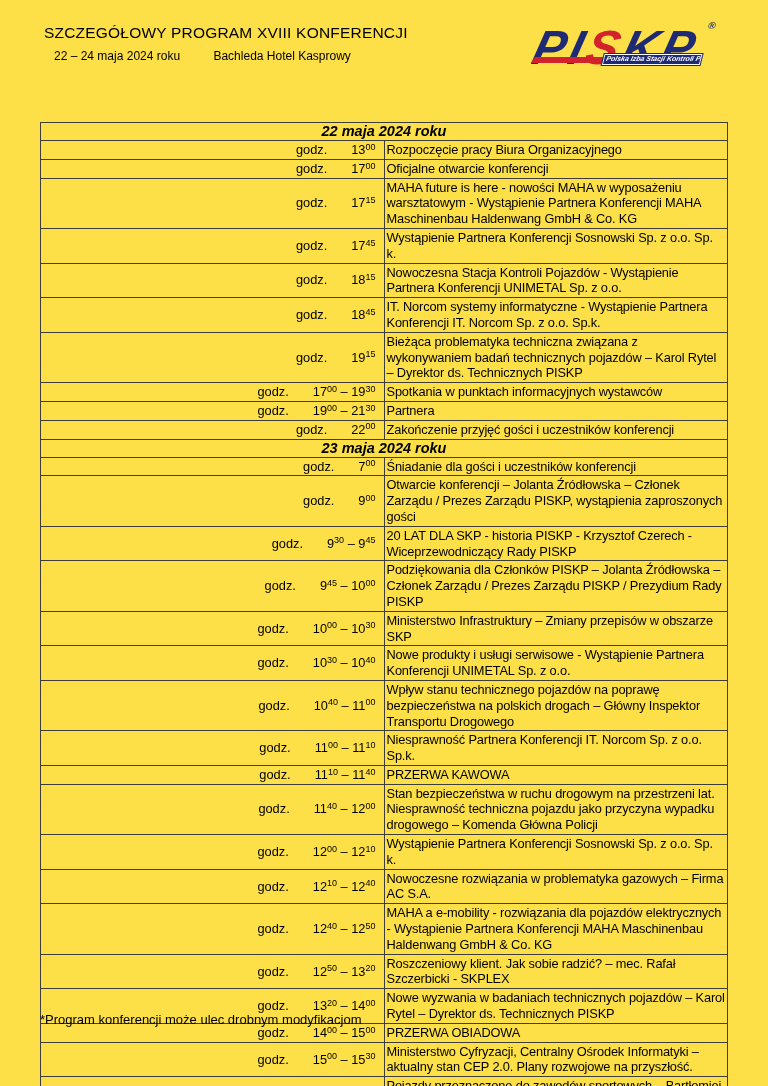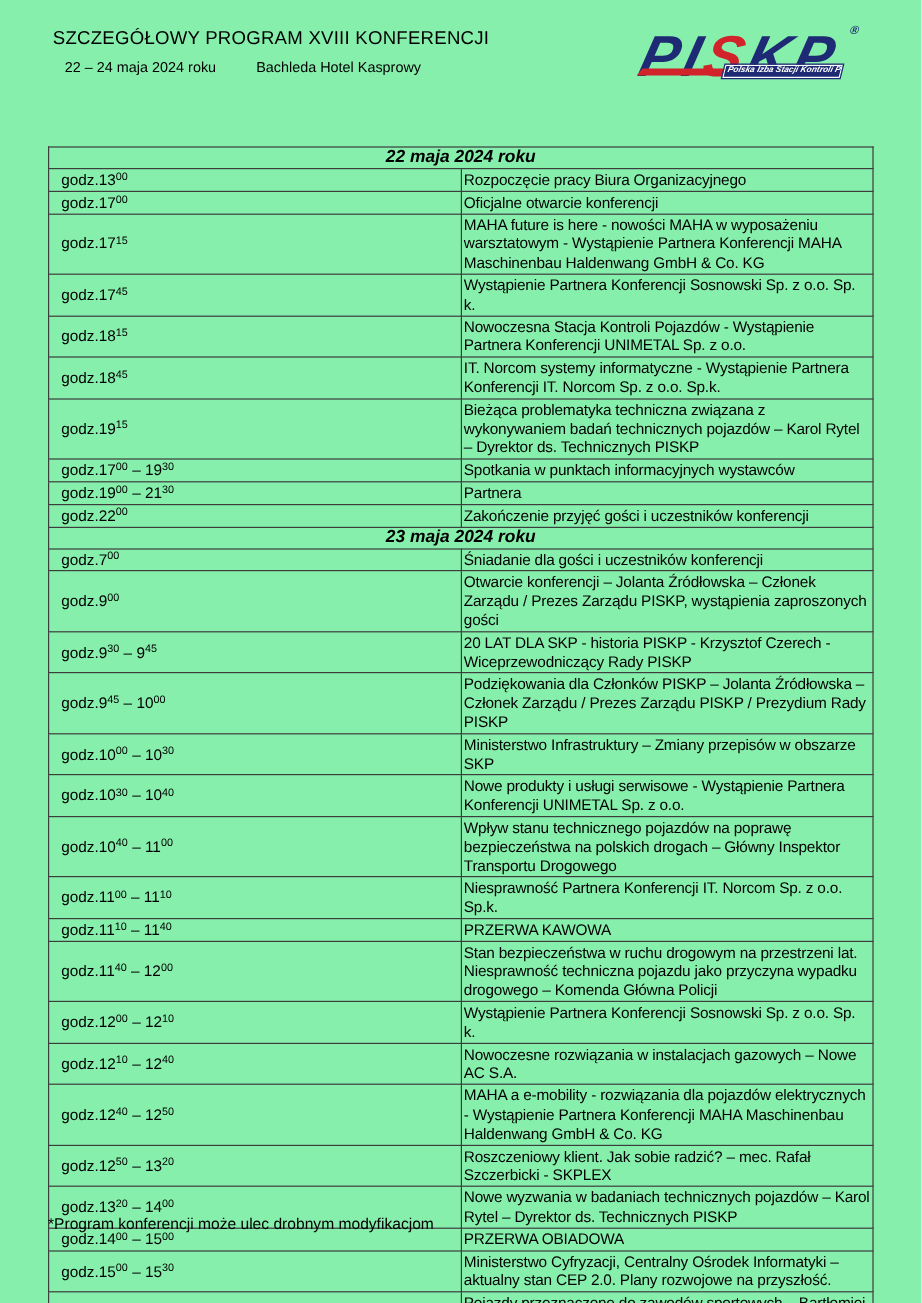--- a/index.html
+++ b/index.html
@@ -1,20 +1,20 @@
 <!DOCTYPE html>
 <html style="--logo-navy: #1e2a74; --logo-red: #d2232a; --slogan-red: #bb4038;"><head>
 <meta charset="utf-8">
 <style>
   * { margin:0; padding:0; box-sizing:border-box; }
   html,body { background:#fff; }
   .page {
     position:relative;
     width:768px; height:1086px;
-    background:#86efac;
+    background:#fde047;
     font-family:"Liberation Sans", sans-serif;
     color:#000;
     overflow:hidden;
   }
   
   .header { position:absolute; left:44px; top:24px; }
   .title    { font-size:15.5px; font-weight:normal; letter-spacing:.2px; }
   .subtitle { font-size:16px;   font-weight:bold; margin-top:3px; }
   .tagline  { font-size:19px;   font-weight:bold; margin-top:4px; margin-left:58px; }
   .dateline { font-size:12px; margin-top:7px; padding-left:10px; white-space:nowrap; }
@@ -56,22 +56,22 @@
     font-size:12.8px; line-height:15.8px;
     vertical-align:middle;
     padding:1px 2px;
   }
   .section-row td {
     text-align:center; font-weight:bold; font-style:italic;
     font-size:14.5px; line-height:17px; padding:0;margin-left:42px;
   }
   .time-cell { width:113px; white-space:nowrap; padding:1px 0; }
   .time-inner {
-    display:flex; justify-content:flex-start; align-items:center;
-    padding-left:8px; padding-right:6px;
+    display:flex; justify-content:flex-end; align-items:center;
+    padding-left:8px; padding-right:6px;gap:24px;
   }
   .time-cell sup { font-size:9px; line-height:0; position:relative; top:1px; vertical-align:super; }
   .desc-cell { padding-left:9px; padding-right:4px; letter-spacing:-0.15px; }
   
   .footer-note { position:absolute; left:40px; top:1012px; font-size:13px; }
 </style>
 </head>
 <body>
 
 <div class="page">
@@ -290,21 +290,21 @@
           </td>
           <td class="desc-cell">Wystąpienie Partnera Konferencji Sosnowski Sp. z o.o. Sp. k.</td>
         </tr>
         <tr>
           <td class="time-cell">
             <div class="time-inner">
               <span>godz.</span>
               <span>12<sup>10</sup> – 12<sup>40</sup></span>
             </div>
           </td>
-          <td class="desc-cell">Nowoczesne rozwiązania w instalacjach gazowych – Nowe AC S.A.</td>
+          <td class="desc-cell">Nowoczesne rozwiązania w problematyka gazowych – Firma AC S.A.</td>
         </tr>
         <tr>
           <td class="time-cell">
             <div class="time-inner">
               <span>godz.</span>
               <span>12<sup>40</sup> – 12<sup>50</sup></span>
             </div>
           </td>
           <td class="desc-cell">MAHA a e-mobility - rozwiązania dla pojazdów elektrycznych - Wystąpienie Partnera Konferencji MAHA Maschinenbau Haldenwang GmbH &amp; Co. KG</td>
         </tr>

